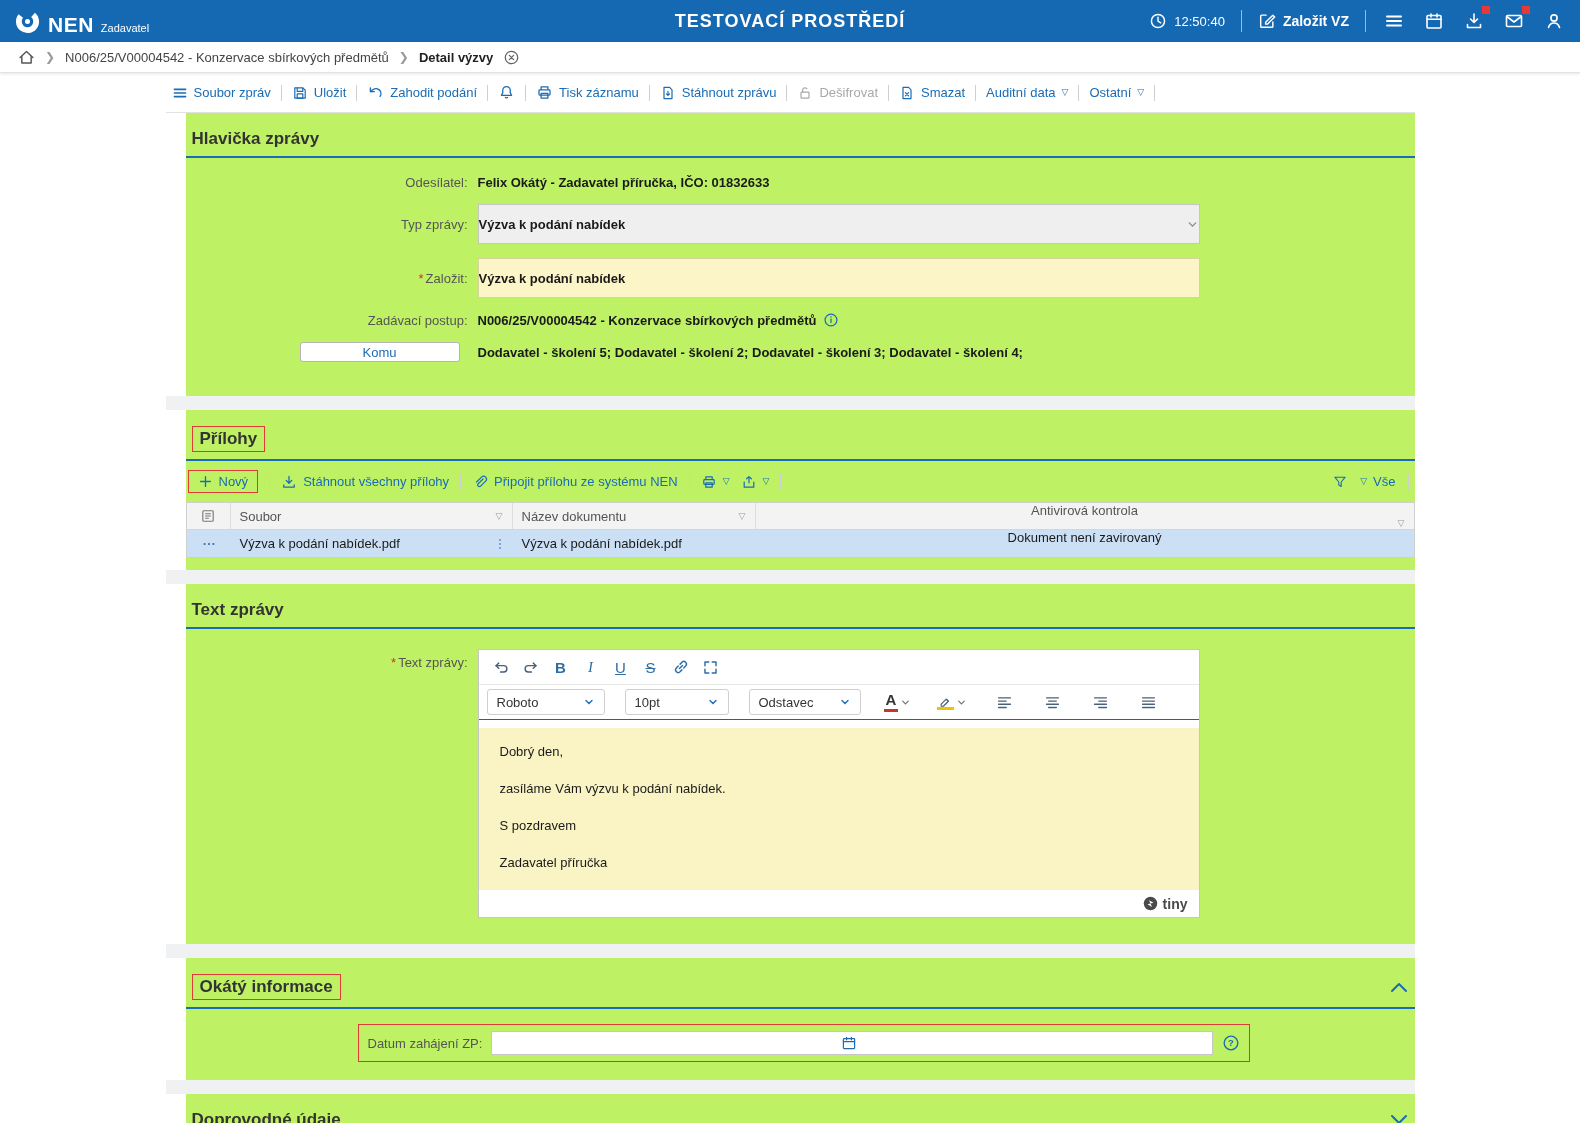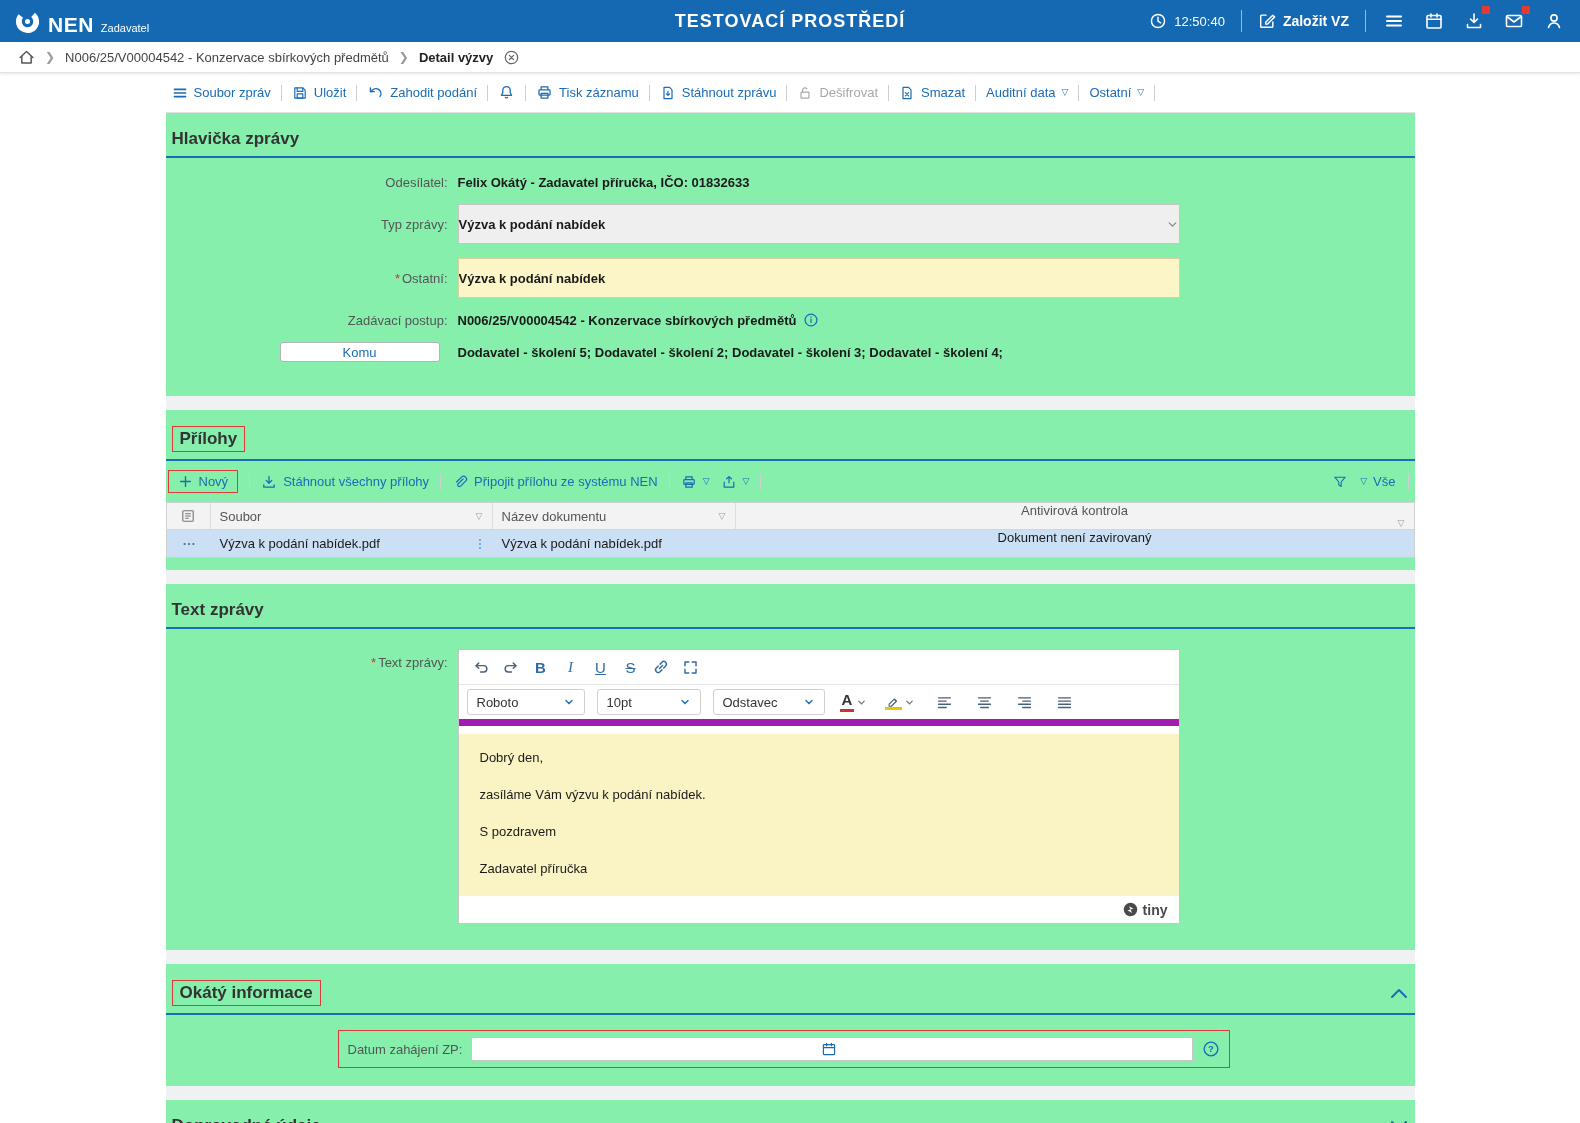--- a/index.html
+++ b/index.html
@@ -42,21 +42,21 @@
   .cmd.disabled { color:#a8a8a8; cursor:default; }
   .cmd-sep { width:1px; height:16px; background:#cfcfcf; }
   .tri { font-size:9px; line-height:1; }
 
   
   .sec-head { display:flex; align-items:center; border-bottom:2px solid #1a6cb5; padding:16px 6px 7px; }
   .sec-title { font-size:17px; font-weight:bold; color:#333; }
   .annot { border:1px solid #e03a3a; }
   .title-annot { padding:2px 7px; }
   .sec-chevron { margin-left:auto; color:#1a6cb5; cursor:pointer; }
-  .section { background:#86efac; }
+  .section { background:#bef264;margin-left:20px; }
   .section-pad { padding-bottom:20px; }
 
   
   .form { padding-top:17px; }
   .frow { display:flex; align-items:center; margin-bottom:14px; }
   .flabel { width:292px; text-align:right; padding-right:10px; color:#555; flex:none;
     display:flex; justify-content:flex-end; align-items:center; gap:2px; }
   .req { color:#d32f2f; }
   .fvalue { font-weight:bold; color:#1a1a1a; display:flex; align-items:center; gap:7px; }
   .select, .tinput { width:722px; height:40px; border:1px solid #c6c6c6; font-family:inherit; font-size:13px;
@@ -86,21 +86,21 @@
   .row-dots { color:#3a6ea5; }
   .vdots { margin-left:auto; color:#4a90d9; }
 
   
   .tz-row { display:flex; padding:20px 0 26px; }
   .tz-label { width:292px; text-align:right; padding-right:10px; padding-top:6px; color:#555; flex:none;
     display:flex; justify-content:flex-end; align-items:flex-start; gap:2px; }
   .editor { width:722px; border:1px solid #c6c6c6; background:#fff; }
   .ed-row { display:flex; align-items:center; padding:4px 8px; gap:2px; }
   .ed-row1 { border-bottom:1px solid #e8e8e8; }
-  .ed-row2 { border-bottom:7px solid #a21caf; gap:12px; }
+  .ed-row2 { border-bottom:1px solid #a21caf; gap:20px; }
   .ed-btn { min-width:28px; height:26px; display:flex; align-items:center; justify-content:center; color:#4a6078;
     cursor:pointer; border-radius:2px; }
   .ed-txt { font-size:15px; color:#2e6da4; }
   .ed-b { font-weight:800; }
   .ed-i { font-style:italic; font-family:"Liberation Serif", serif; }
   .ed-u { text-decoration:underline; }
   .ed-s { text-decoration:line-through; }
   .ed-select { height:26px; border:1px solid #cfcfcf; border-radius:3px; display:flex; align-items:center;
     justify-content:space-between; padding:0 9px; color:#333; cursor:pointer; background:#fff; }
   .ed-sel-font { width:118px; } .ed-sel-size { width:104px; } .ed-sel-fmt { width:112px; }
@@ -300,21 +300,21 @@
         <div class="select">
           <span>Výzva k podání nabídek</span>
           <svg width="13" height="13" viewBox="0 0 16 16" fill="none" stroke="#8a8a8a" stroke-width="1.6" stroke-linecap="round">
               <path d="M4 6l4 4 4-4"></path>
             </svg>
         </div>
       </div>
       <div class="frow">
         <span class="flabel">
           <span class="req">*</span>
-          <span>Ostatní:</span>
+          <span>Založit:</span>
         </span>
         <input class="tinput input-yellow" value="Výzva k podání nabídek" style="">
       </div>
       <div class="frow">
         <span class="flabel">Zadávací postup:</span>
         <span class="fvalue">
           <span>N006/25/V00004542 - Konzervace sbírkových předmětů</span>
           <svg class="info-i" width="16" height="16" viewBox="0 0 20 20" fill="none" stroke="currentColor" stroke-width="1.5" stroke-linecap="round">
               <circle cx="10" cy="10" r="7.4"></circle>
               <path d="M10 9v4.2"></path>

